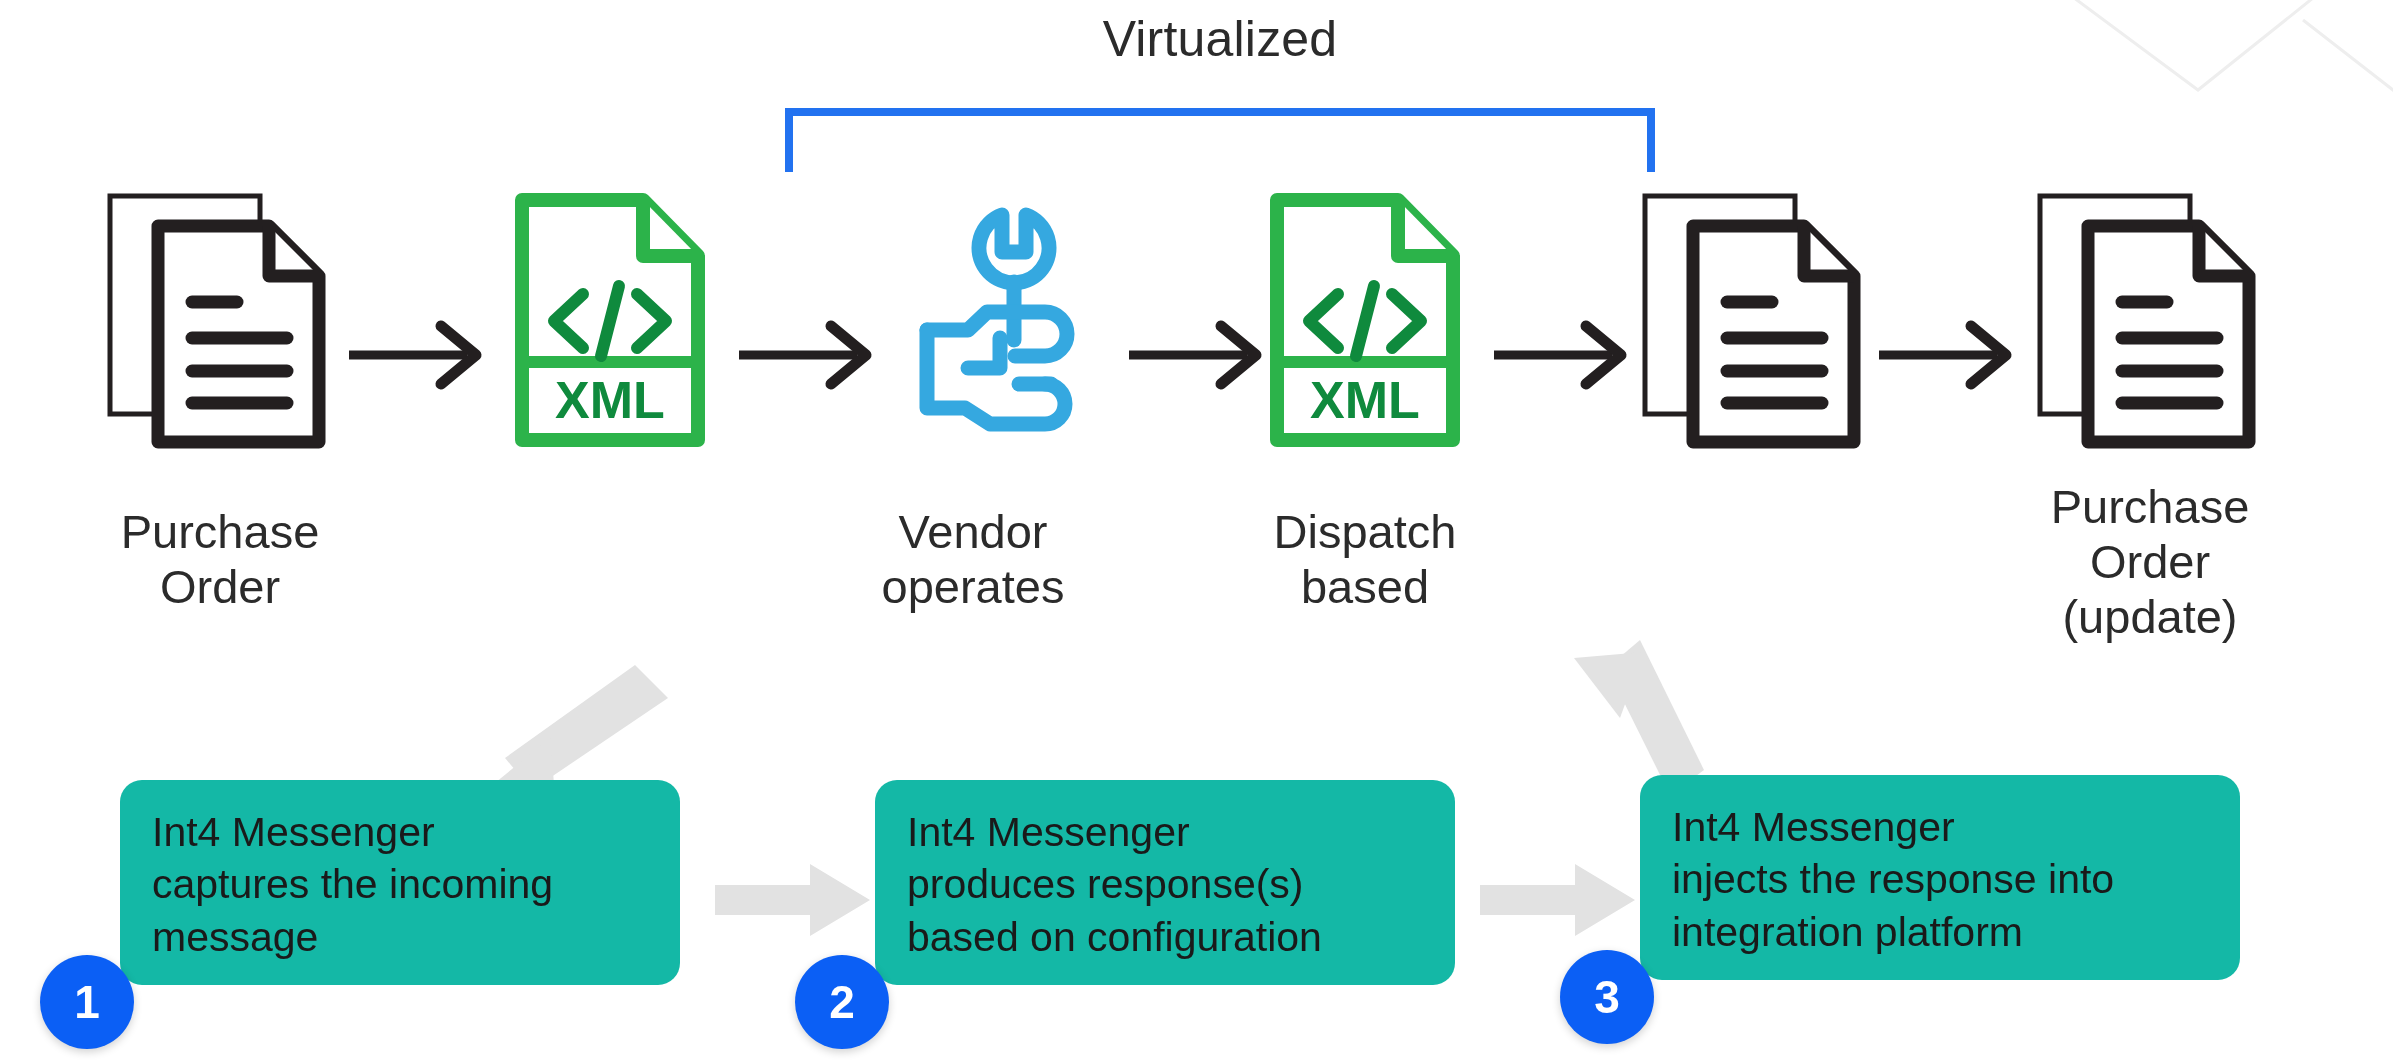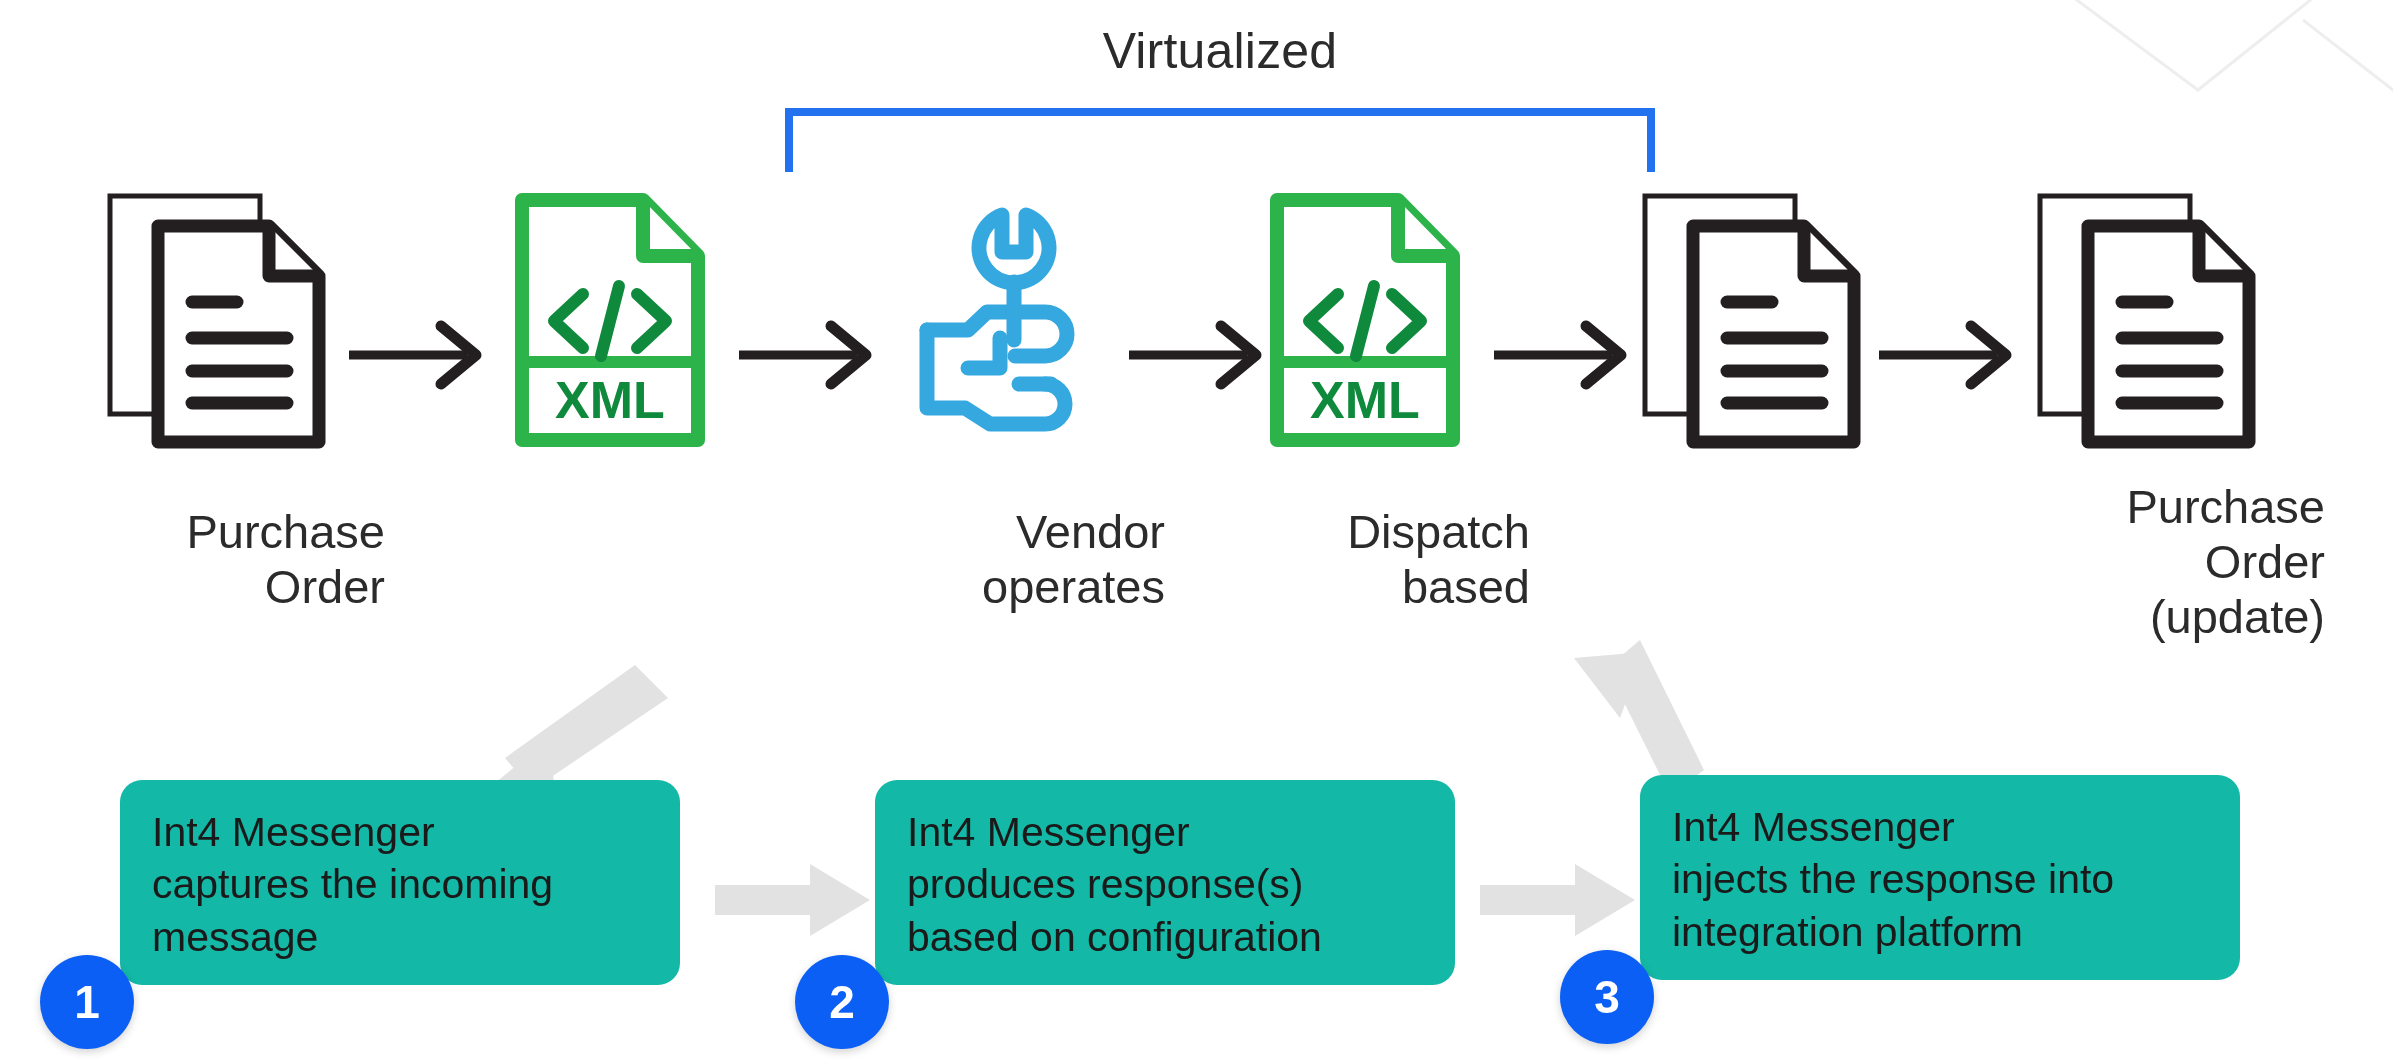--- a/index.html
+++ b/index.html
@@ -31,38 +31,37 @@
   
   .bracket-label {
     position: absolute;
     left: 785px;
     top: 10px;
     width: 870px;
     text-align: center;
     font-size: 50px;
     color: #2b2b2b;
     letter-spacing: 0.2px;
-    margin-top: 12px;
   }
   .bracket {
     position: absolute;
     left: 785px;
     top: 108px;
     width: 870px;
     height: 68px;
   }
 
   
   .flow-icon {
     position: absolute;
     top: 190px;
   }
   .flow-label {
     position: absolute;
-    text-align: right;
+    text-align: center;
     font-size: 47px;
     line-height: 1.17;
     color: #2b2b2b;
     white-space: pre-line;
   }
   .flow-arrow {
     position: absolute;
     top: 310px;
   }
 
@@ -200,21 +199,21 @@
     <path d="M58,36 L169,36 L219,86 L219,252 L58,252 Z" fill="#ffffff" stroke="#231f20" stroke-width="13" stroke-linejoin="round"></path>
     <path d="M169,36 L169,86 L219,86" fill="#ffffff" stroke="#231f20" stroke-width="13" stroke-linejoin="round"></path>
     <line x1="92" y1="112" x2="137" y2="112" stroke="#231f20" stroke-width="13" stroke-linecap="round"></line>
     <line x1="92" y1="148" x2="187" y2="148" stroke="#231f20" stroke-width="13" stroke-linecap="round"></line>
     <line x1="92" y1="181" x2="187" y2="181" stroke="#231f20" stroke-width="13" stroke-linecap="round"></line>
     <line x1="92" y1="213" x2="187" y2="213" stroke="#231f20" stroke-width="13" stroke-linecap="round"></line>
   </svg>
 
   <div class="flow-label" style="left:55px; top:505px; width:330px;">Purchase
 Order</div>
-  <div class="flow-label" style="left:835px; top:505px; width:330px;">Vendor
+  <div class="flow-label" style="left:808px; top:505px; width:330px;">Vendor
 operates</div>
   <div class="flow-label" style="left:1200px; top:505px; width:330px;">Dispatch
 based</div>
   <div class="flow-label" style="left:1975px; top:480px; width:350px;">Purchase
 Order
 (update)</div>
 
   <svg class="diag" style="left:450px; top:665px;" width="220" height="130" viewBox="0 0 220 130">
     <g fill="#e2e2e2">
       <polygon points="185,0 218,33 82,125 55,93"></polygon>

